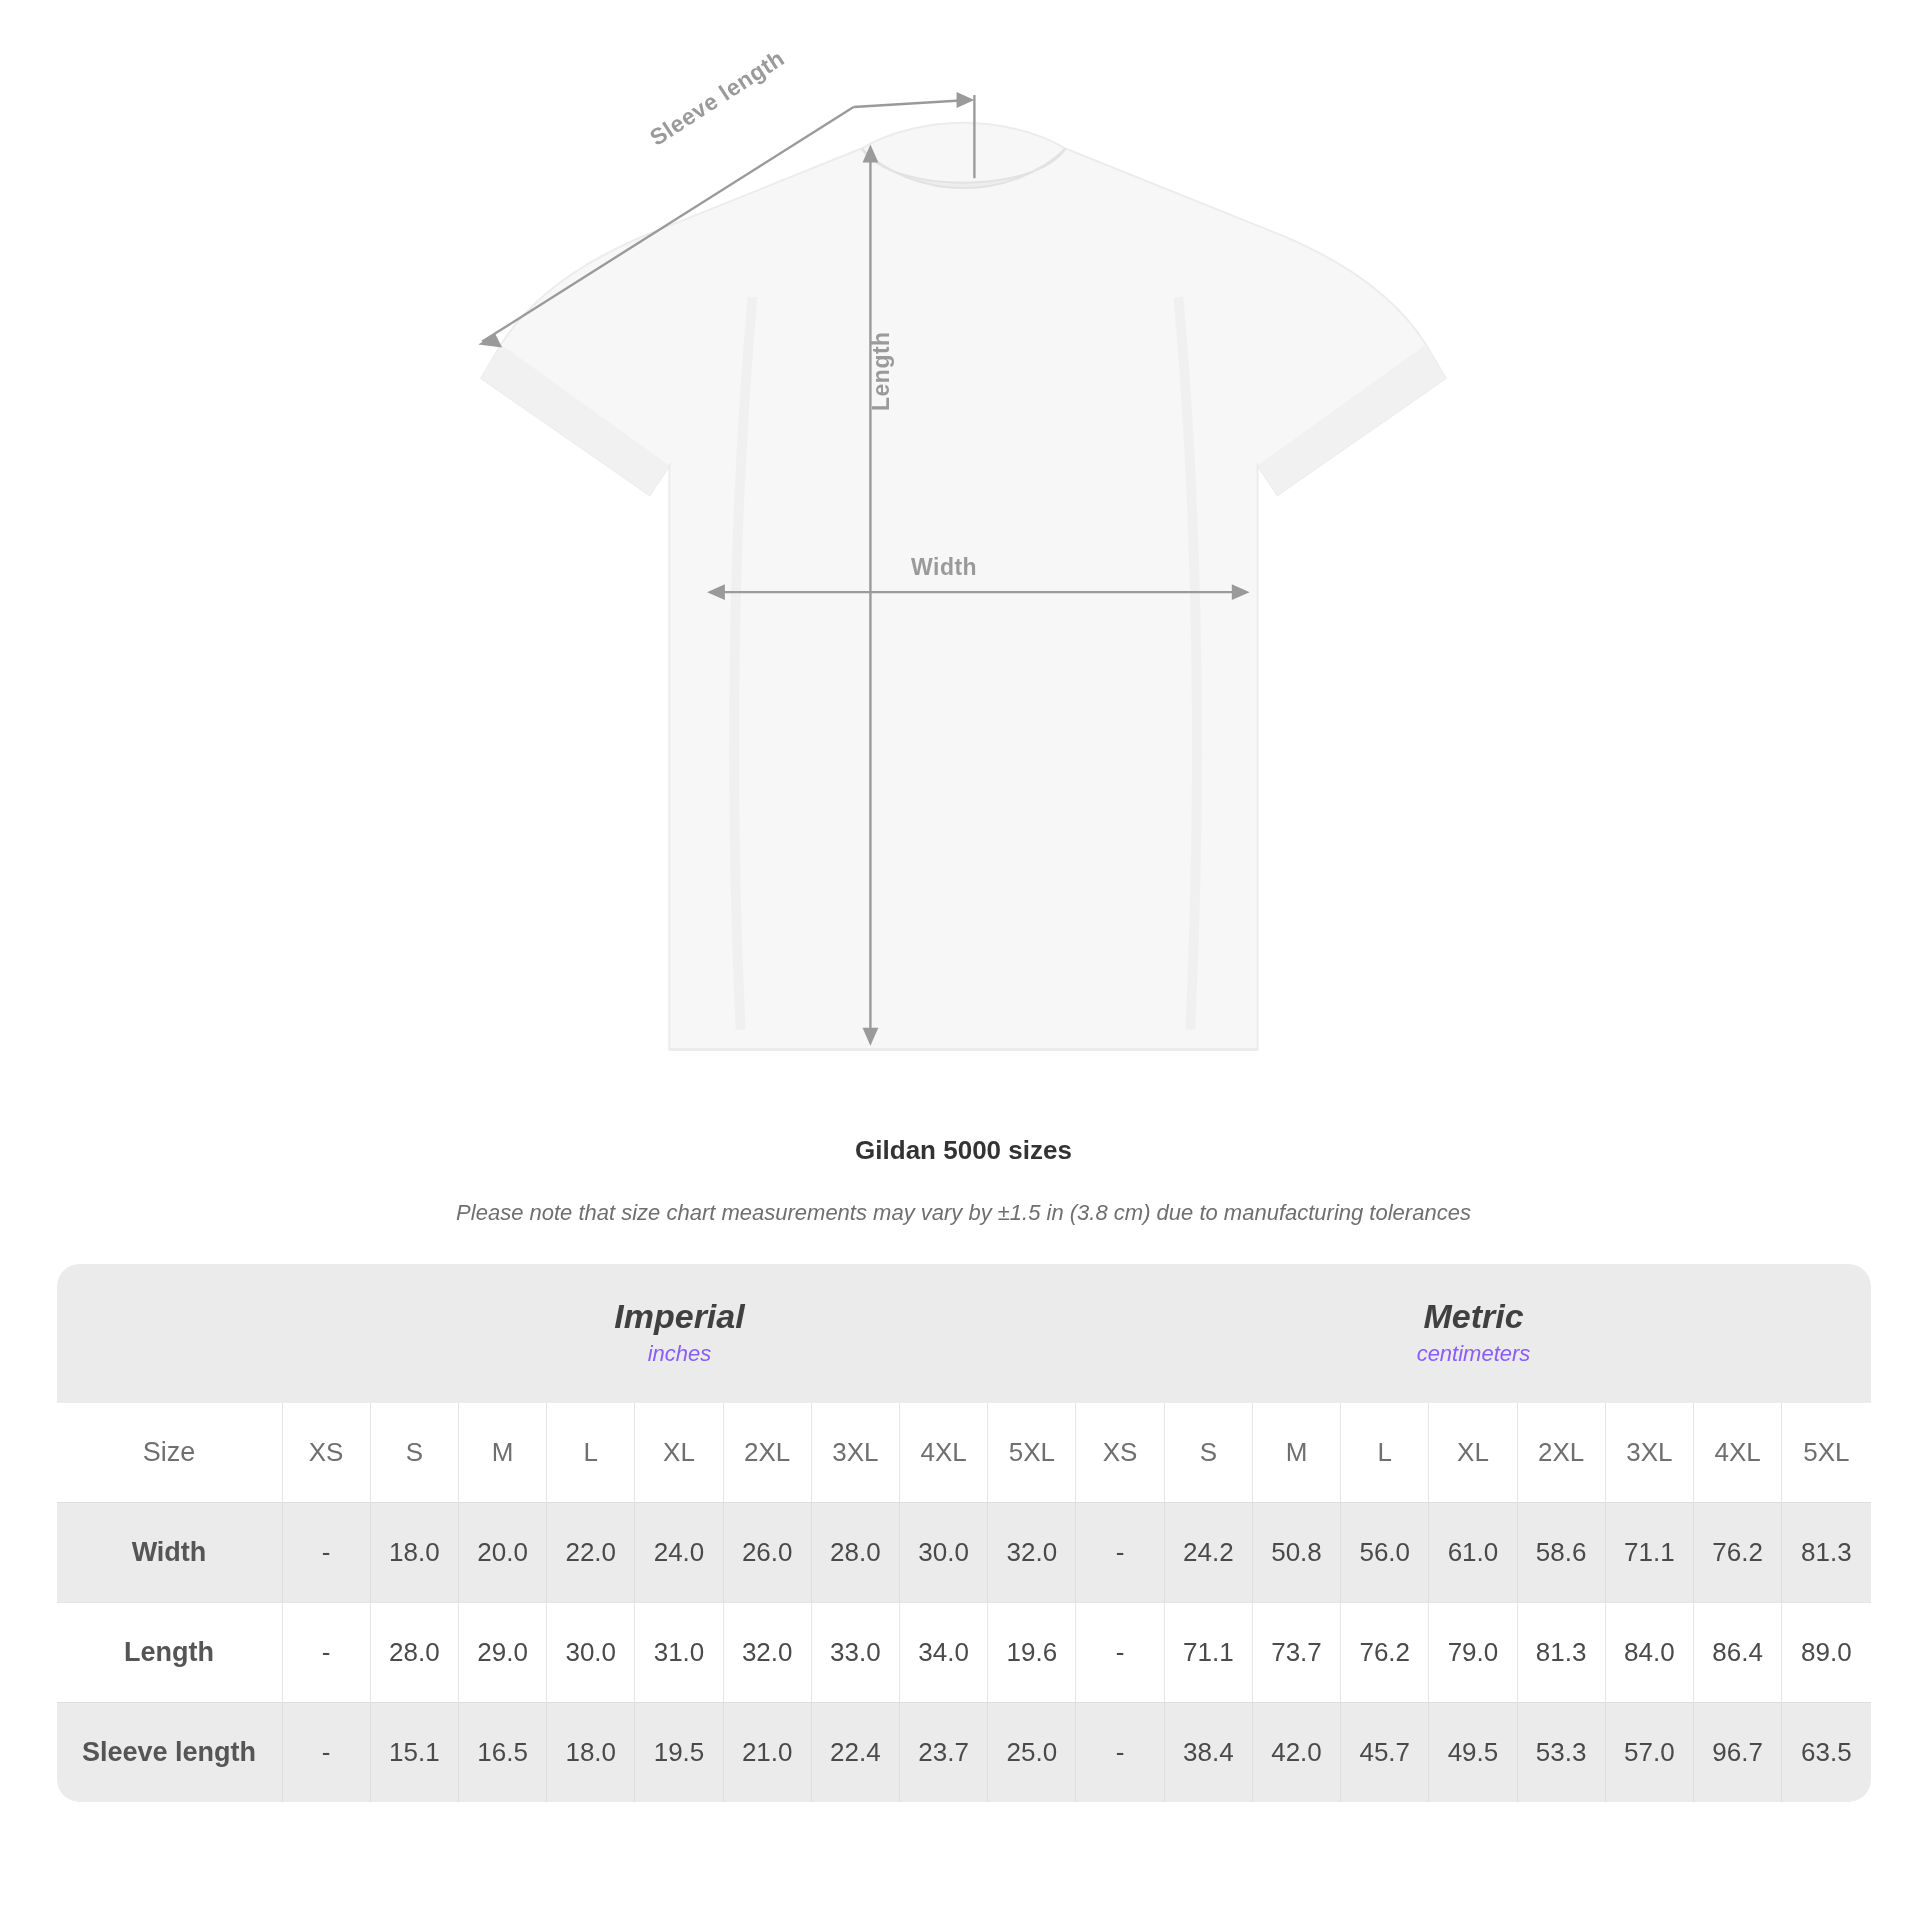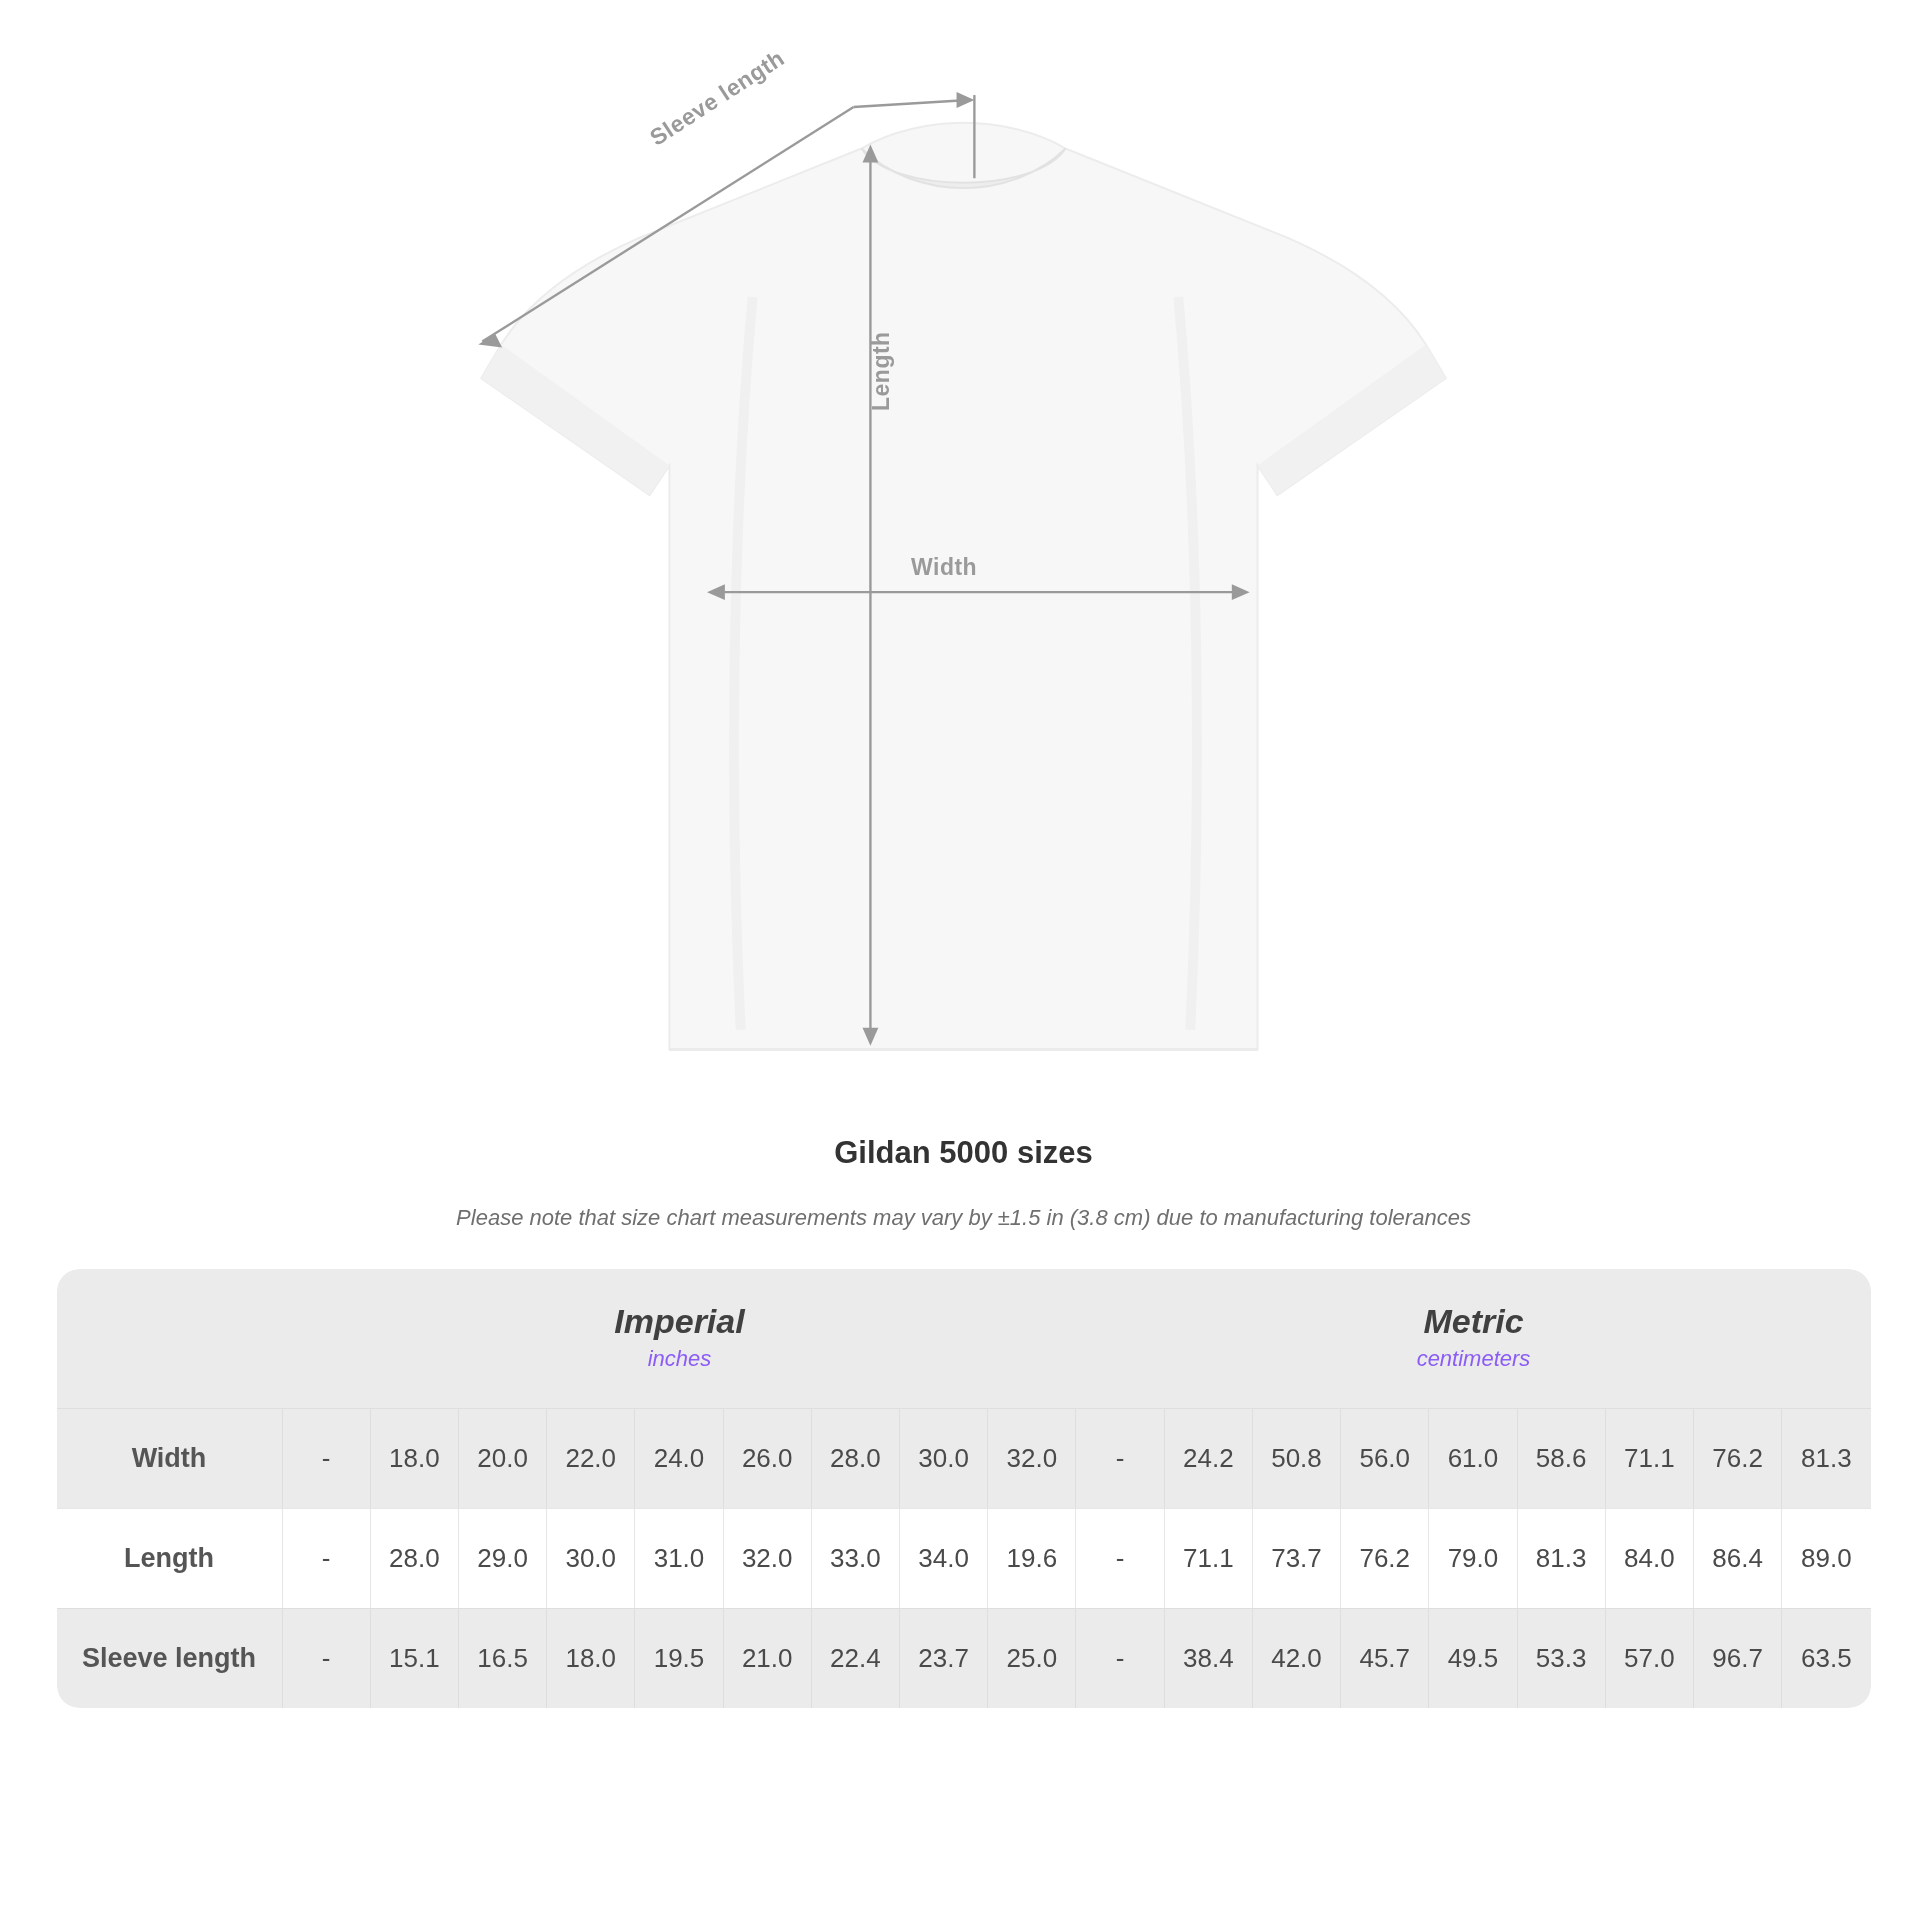--- a/index.html
+++ b/index.html
@@ -50,21 +50,21 @@
     left: 911px;
     top: 554px;
   }
 
   
   .title-block {
     text-align: center;
     margin-top: 26px;
   }
   .chart-title {
-    font-size: 31px;
+    font-size: 26px;
     font-weight: bold;
     color: #333333;
     margin: 0;
   }
   .chart-note {
     font-size: 22px;
     font-style: italic;
     color: #6f6f6f;
     margin: 34px 0 0 0;
   }
@@ -222,20 +222,41 @@
           <td></td>
           <td colspan="9">
             <div class="unit-name">Imperial</div>
             <div class="unit-sub">inches</div>
           </td>
           <td colspan="9">
             <div class="unit-name">Metric</div>
             <div class="unit-sub">centimeters</div>
           </td>
         </tr>
+        <tr class="size-row">
+          <td class="rowlabel">Size</td>
+          <td>XS</td>
+          <td>S</td>
+          <td>M</td>
+          <td>L</td>
+          <td>XL</td>
+          <td>2XL</td>
+          <td>3XL</td>
+          <td>4XL</td>
+          <td>5XL</td>
+          <td>XS</td>
+          <td>S</td>
+          <td>M</td>
+          <td>L</td>
+          <td>XL</td>
+          <td>2XL</td>
+          <td>3XL</td>
+          <td>4XL</td>
+          <td>5XL</td>
+        </tr>
         <tr class="data-row shaded">
           <td class="rowlabel">Width</td>
           <td>-</td>
           <td>18.0</td>
           <td>20.0</td>
           <td>22.0</td>
           <td>24.0</td>
           <td>26.0</td>
           <td>28.0</td>
           <td>30.0</td>

